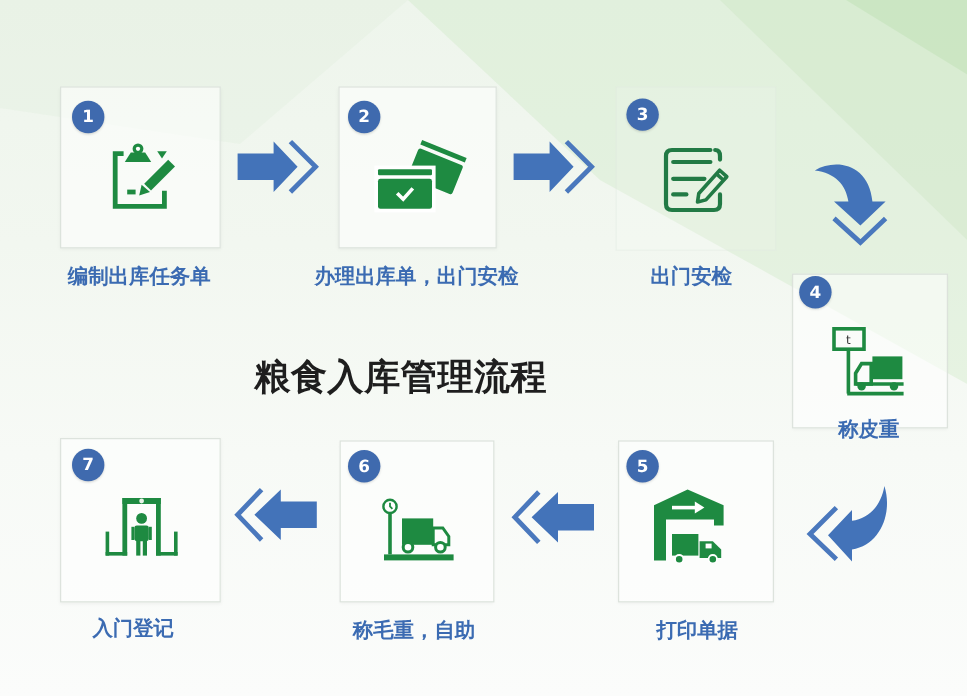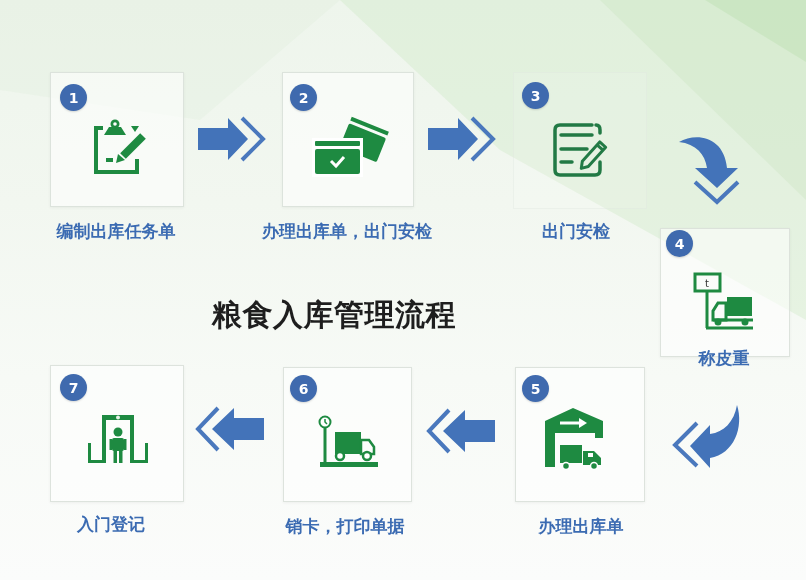--- a/index.html
+++ b/index.html
@@ -133,41 +133,41 @@
 <svg class="icon" style="left:544px;top:407px;" width="62" height="66" viewBox="0 0 62 66">
   <path d="M1,14 L29,1 L59,14 L59,31 L51,31 L51,26 L11,26 L11,60 L1,60 Z" fill="#1e8a41"></path>
   <line x1="16" y1="16" x2="37" y2="16" stroke="#fff" stroke-width="3"></line>
   <polygon points="35,11 43,16 35,21" fill="#fff"></polygon>
   <rect x="16" y="38" width="22" height="18" fill="#1e8a41"></rect>
   <path d="M39 44 H50 L57 51 V58 H39 Z" fill="#1e8a41"></path>
   <rect x="44" y="46" width="5" height="4" fill="#fff"></rect>
   <circle cx="22" cy="59" r="3.5" fill="#1e8a41" stroke="#fff" stroke-width="1.5"></circle>
   <circle cx="50" cy="59" r="3.5" fill="#1e8a41" stroke="#fff" stroke-width="1.5"></circle>
 </svg>
-<div class="label" style="left:511px;top:515px;width:140px;">办理出库单</div>
+<div class="label" style="left:511px;top:515px;width:140px;">打印单据</div>
 
 <svg class="arrow" style="left:426px;top:408px;" width="72" height="48" viewBox="0 0 72 48">
   <polygon points="69,12 39,12 39,2 17,23 39,44 39,34 69,34" fill="#4373b9"></polygon>
   <polyline points="23,2 3,23 23,44" fill="none" stroke="#4a78bd" stroke-width="4"></polyline>
 </svg>
 
 <div class="card" style="left:283px;top:367px;width:127px;height:133px;"></div>
 <div class="badge" style="left:290px;top:375px;">6</div>
 <svg class="icon" style="left:318px;top:415px;" width="62" height="56" viewBox="0 0 62 56">
   <circle cx="7" cy="7" r="5.5" fill="#fff" stroke="#1e8a41" stroke-width="2"></circle>
   <polyline points="7,4 7,7 9,9" fill="none" stroke="#1e8a41" stroke-width="1.5"></polyline>
   <line x1="7" y1="13" x2="7" y2="47" stroke="#1e8a41" stroke-width="3"></line>
   <rect x="2" y="47" width="58" height="5" fill="#1e8a41"></rect>
   <rect x="17" y="17" width="26" height="22" fill="#1e8a41"></rect>
   <path d="M43 25 H51 L56 32 V39 H43 Z" fill="none" stroke="#1e8a41" stroke-width="2.5"></path>
   <circle cx="22" cy="41" r="4" fill="#fff" stroke="#1e8a41" stroke-width="2.5"></circle>
   <circle cx="49" cy="41" r="4" fill="#fff" stroke="#1e8a41" stroke-width="2.5"></circle>
 </svg>
 <div class="label" style="left:265px;top:515px;width:160px;">
-  <span>销卡，打印单据</span>
+  <span>称毛重，自助</span>
 </div>
 
 <svg class="arrow" style="left:195px;top:406px;" width="72" height="48" viewBox="0 0 72 48">
   <polygon points="69,12 39,12 39,2 17,23 39,44 39,34 69,34" fill="#4373b9"></polygon>
   <polyline points="23,2 3,23 23,44" fill="none" stroke="#4a78bd" stroke-width="4"></polyline>
 </svg>
 
 <div class="card" style="left:50px;top:365px;width:132px;height:135px;"></div>
 <div class="badge" style="left:60px;top:374px;">7</div>
 <svg class="icon" style="left:86px;top:413px;" width="64" height="52" viewBox="0 0 64 52">

